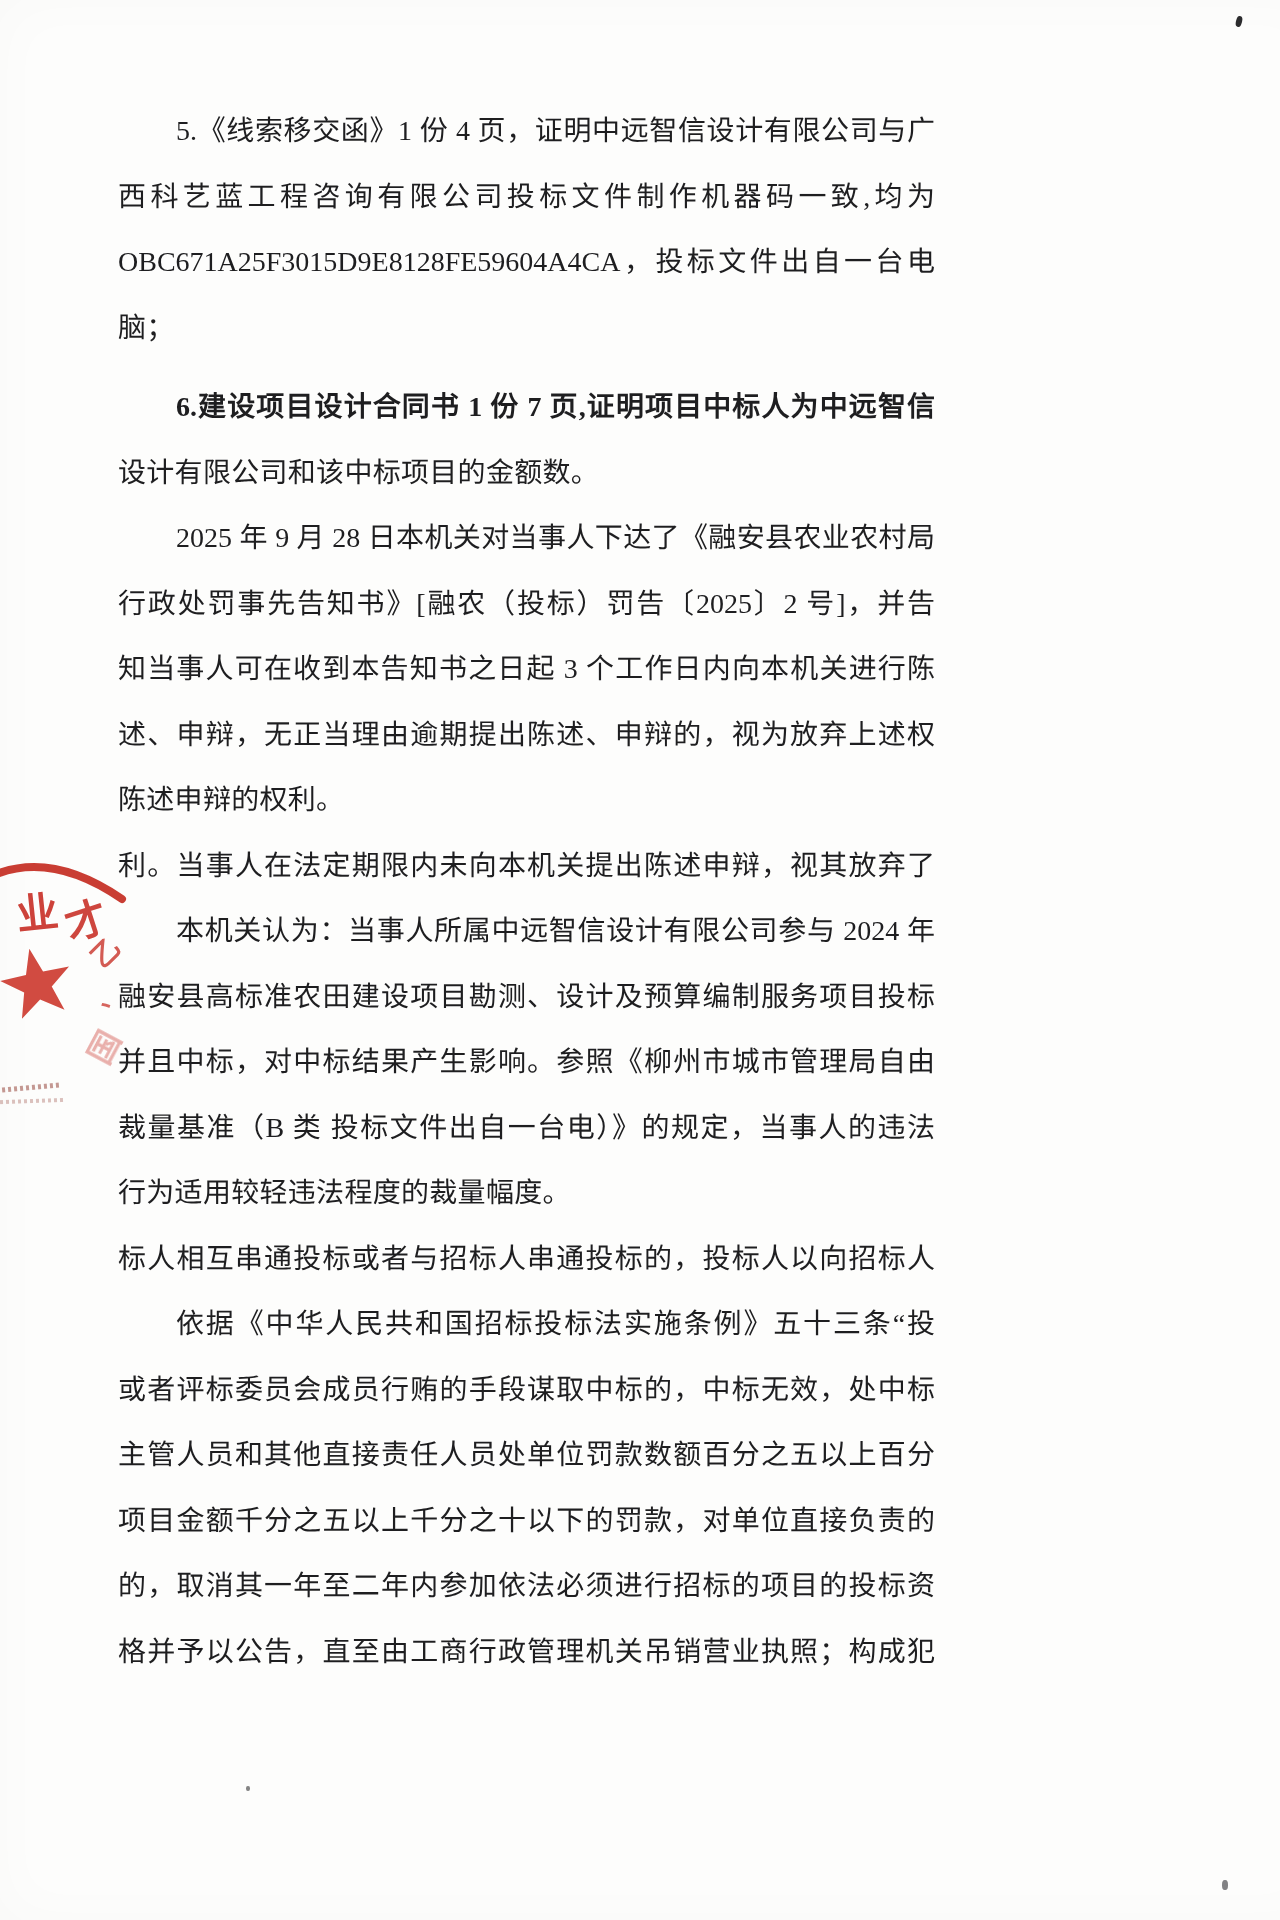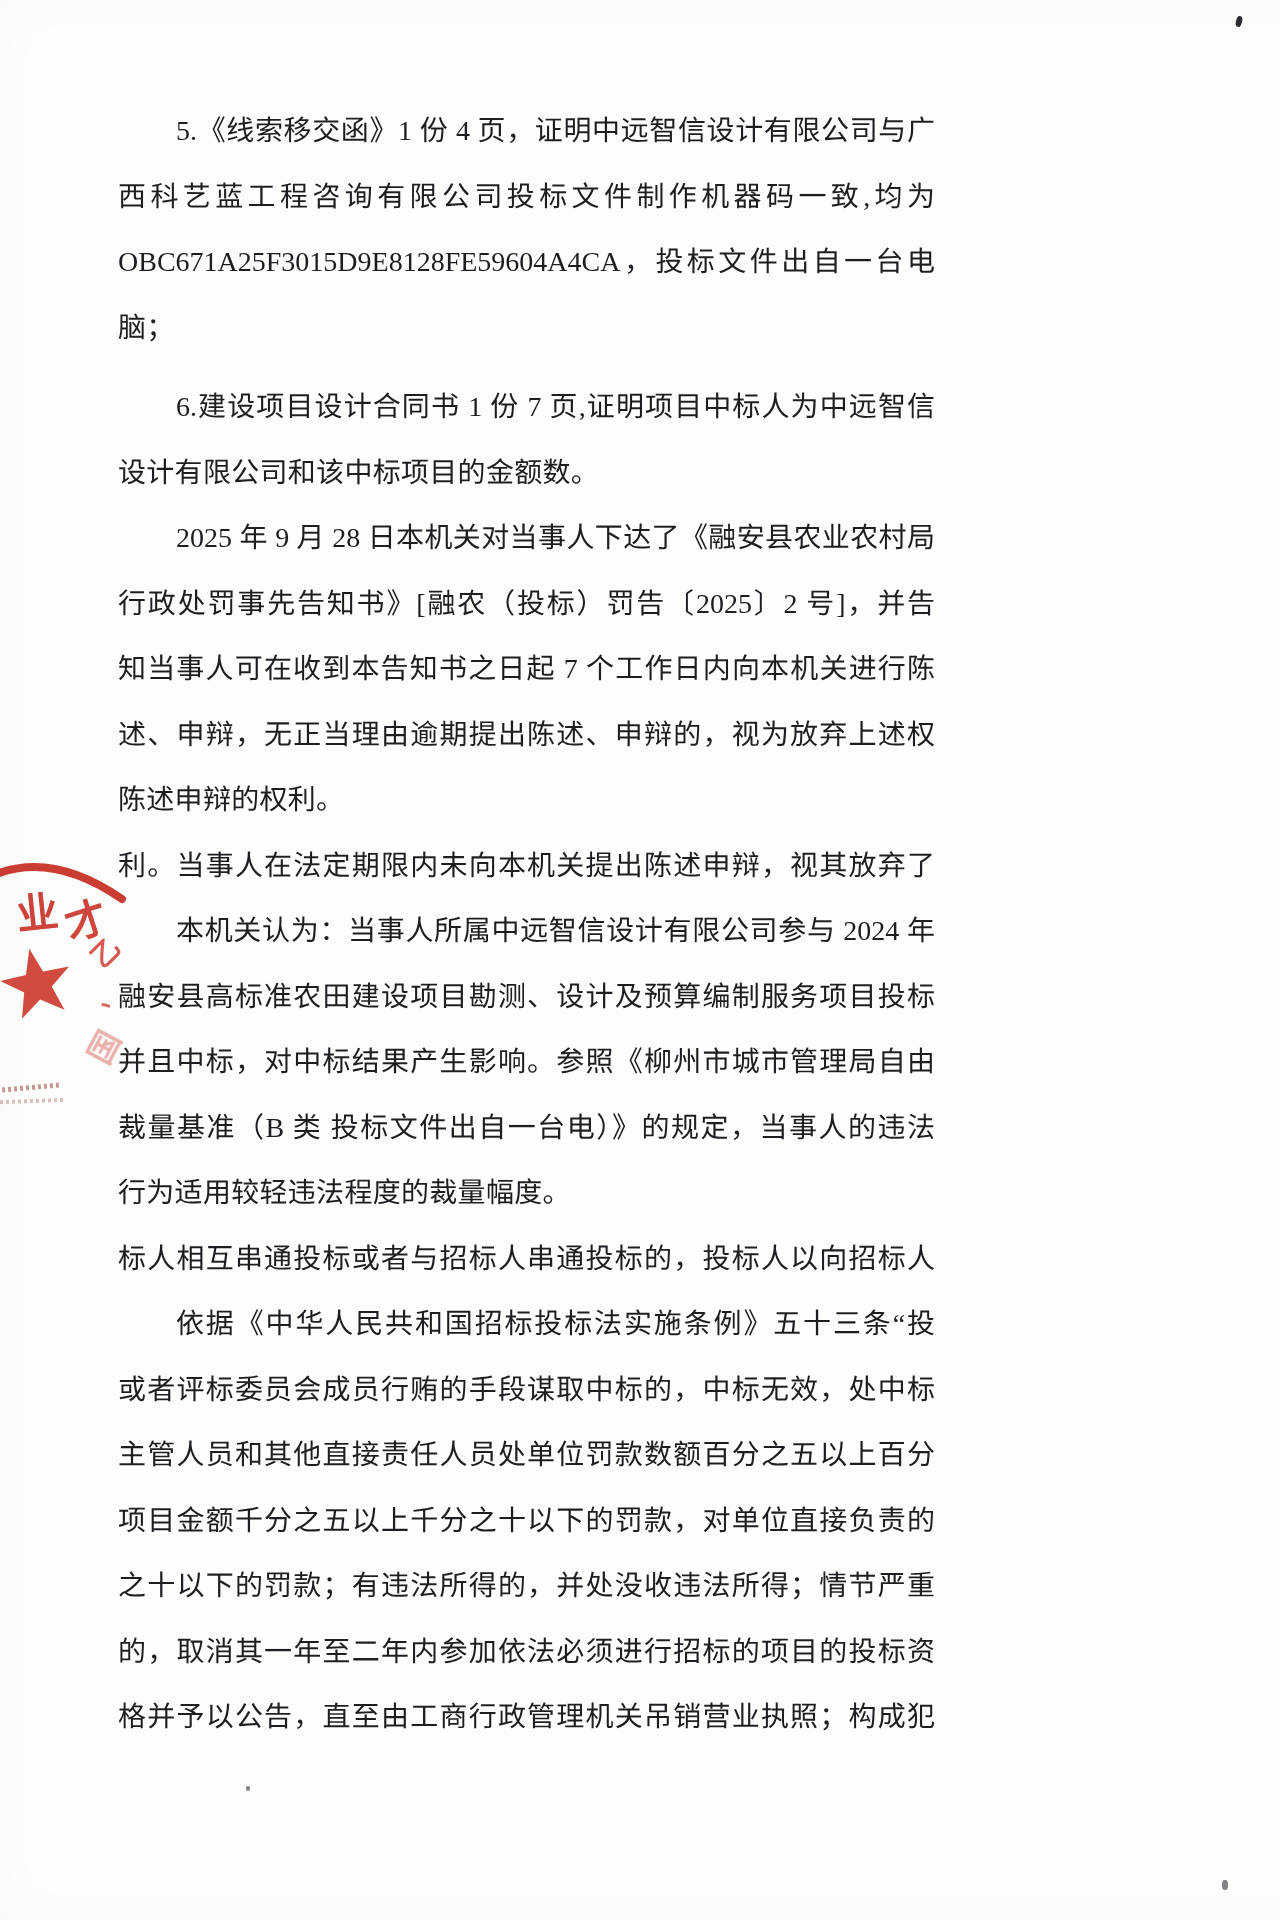--- a/index.html
+++ b/index.html
@@ -29,21 +29,21 @@
   }
   .line.fill{
     white-space:normal;
     text-align:justify;
     text-align-last:justify;
     word-break:break-all;
     letter-spacing:0;
   }
   .line.indent{ padding-left:58px; }
   .line.indent.fill{ padding-left:58px; width:759px; }
-  .line.gap{ margin-top:14px; }
+  .line.gap{ margin-top:14px;font-weight:bold; }
 
   
   .stamp{
     position:absolute;
     left:0; top:845px;
     width:140px; height:295px;
     pointer-events:none;
   }
   .stamp svg.arc{ position:absolute; left:0; top:0; }
   .seal-char{
@@ -79,35 +79,34 @@
 
   <div class="textblock" id="textblock">
       <div class="line indent fill">5.《线索移交函》1 份 4 页，证明中远智信设计有限公司与广</div>
       <div class="line fill">西科艺蓝工程咨询有限公司投标文件制作机器码一致,均为</div>
       <div class="line fill">OBC671A25F3015D9E8128FE59604A4CA，投标文件出自一台电</div>
       <div class="line">脑；</div>
       <div class="line indent fill gap">6.建设项目设计合同书 1 份 7 页,证明项目中标人为中远智信</div>
       <div class="line">设计有限公司和该中标项目的金额数。</div>
       <div class="line indent fill">2025 年 9 月 28 日本机关对当事人下达了《融安县农业农村局</div>
       <div class="line fill">行政处罚事先告知书》[融农（投标）罚告〔2025〕2 号]，并告</div>
-      <div class="line fill">知当事人可在收到本告知书之日起 7 个工作日内向本机关进行陈</div>
+      <div class="line fill">知当事人可在收到本告知书之日起 3 个工作日内向本机关进行陈</div>
       <div class="line fill">述、申辩，无正当理由逾期提出陈述、申辩的，视为放弃上述权</div>
       <div class="line">陈述申辩的权利。</div>
       <div class="line fill">利。当事人在法定期限内未向本机关提出陈述申辩，视其放弃了</div>
       <div class="line indent fill">本机关认为：当事人所属中远智信设计有限公司参与 2024 年</div>
       <div class="line fill">融安县高标准农田建设项目勘测、设计及预算编制服务项目投标</div>
       <div class="line fill">并且中标，对中标结果产生影响。参照《柳州市城市管理局自由</div>
       <div class="line fill">裁量基准（B 类 投标文件出自一台电）》的规定，当事人的违法</div>
       <div class="line">行为适用较轻违法程度的裁量幅度。</div>
       <div class="line fill">标人相互串通投标或者与招标人串通投标的，投标人以向招标人</div>
       <div class="line indent fill">依据《中华人民共和国招标投标法实施条例》五十三条“投</div>
       <div class="line fill">或者评标委员会成员行贿的手段谋取中标的，中标无效，处中标</div>
       <div class="line fill">主管人员和其他直接责任人员处单位罚款数额百分之五以上百分</div>
       <div class="line fill">项目金额千分之五以上千分之十以下的罚款，对单位直接负责的</div>
-      <div class="line fill">之十以下的罚款；有违法所得的，并处没收违法所得；情节严重</div>
       <div class="line fill">的，取消其一年至二年内参加依法必须进行招标的项目的投标资</div>
       <div class="line fill">格并予以公告，直至由工商行政管理机关吊销营业执照；构成犯</div>
     </div>
 
   <div class="stamp">
     <svg class="arc" width="140" height="80" viewBox="0 0 140 80">
       <path d="M -6 30 Q 52 6, 122 54" fill="none" stroke="#c42c22" stroke-width="8" stroke-linecap="round" opacity="0.92"></path>
     </svg>
     <span class="seal-char sc-1">业</span>
     <span class="seal-char sc-2">才</span>

